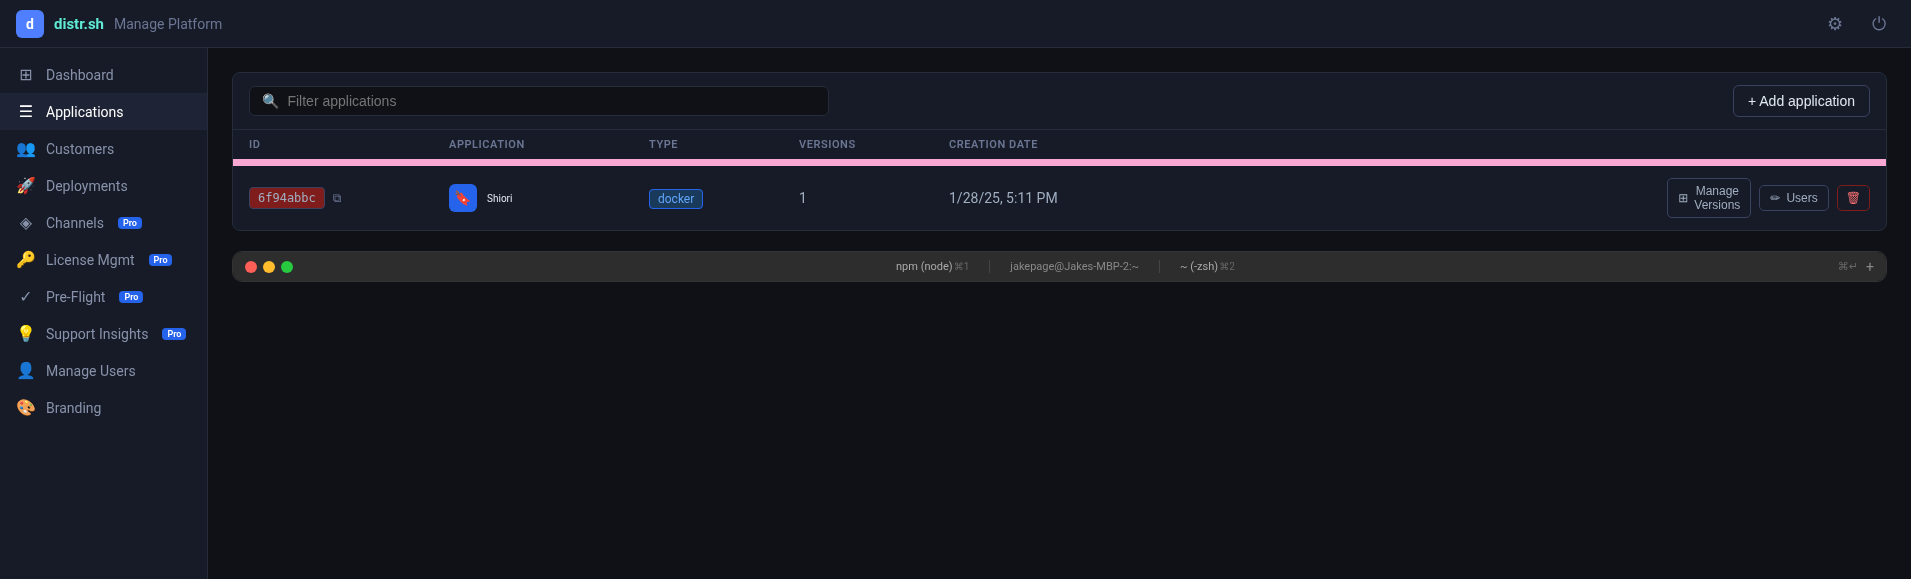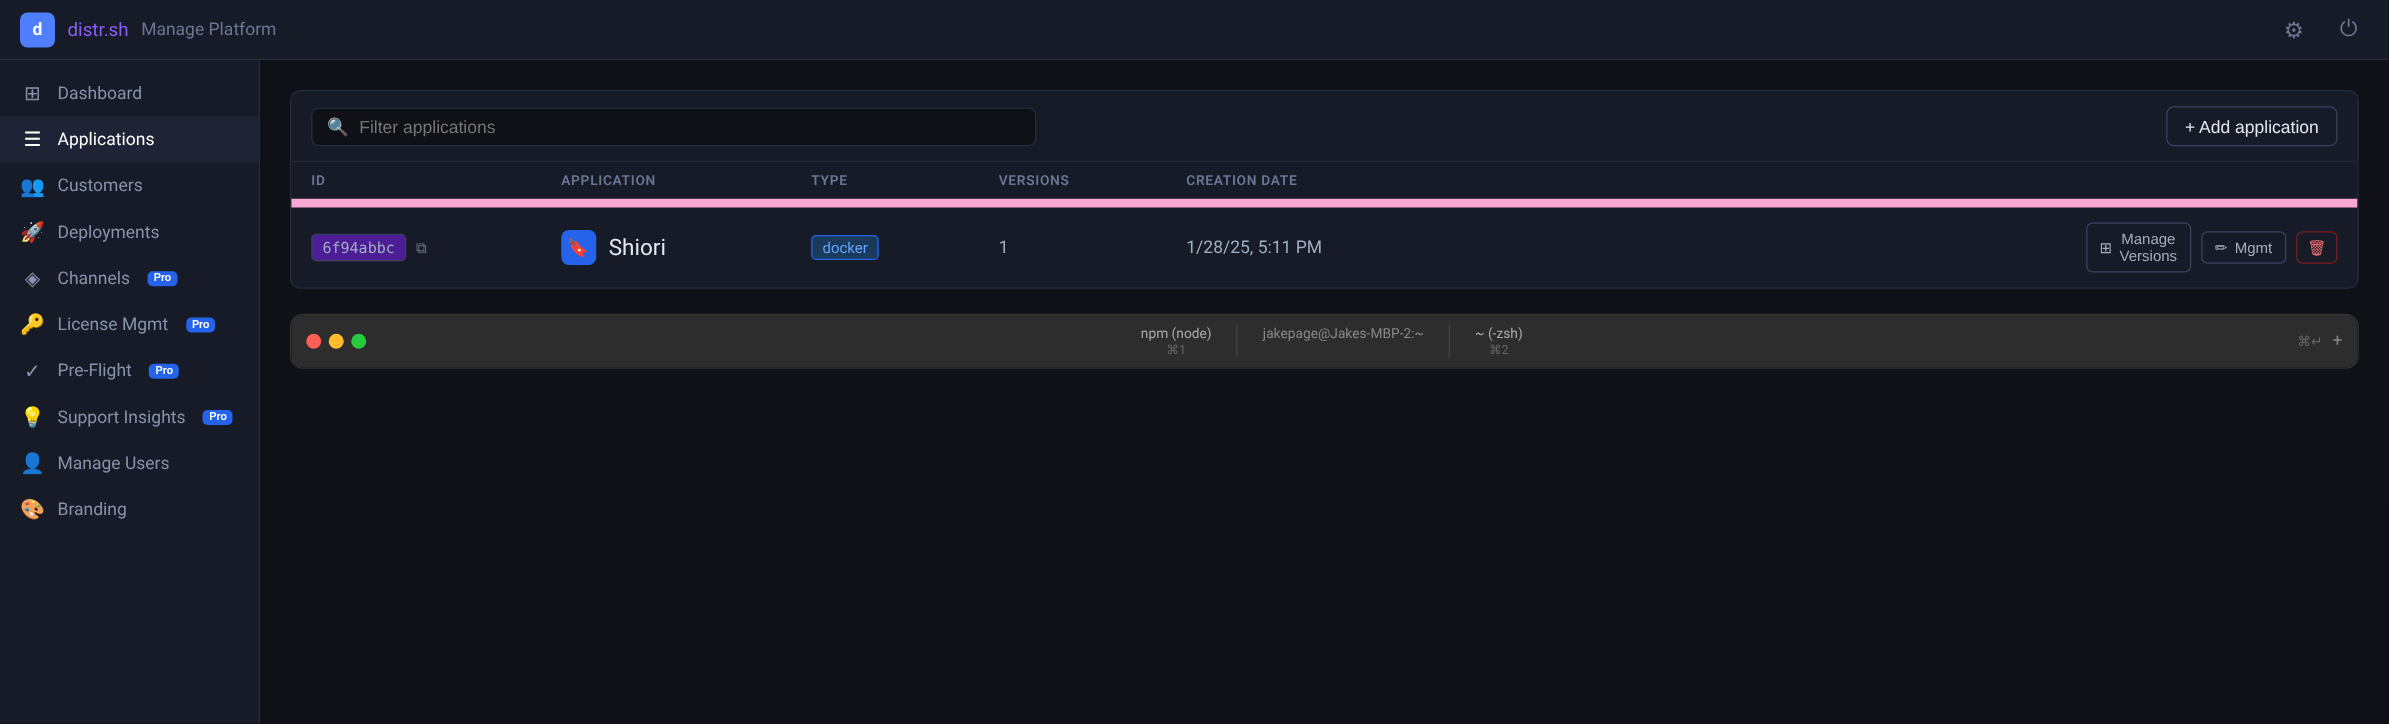--- a/index.html
+++ b/index.html
@@ -37,22 +37,22 @@
       border-radius: 6px;
       display: flex;
       align-items: center;
       justify-content: center;
       font-size: 14px;
       font-weight: bold;
       color: white;
     }
     .app-name {
       font-size: 15px;
-      font-weight: 400;
-      color: #8b5cf6;
+      font-weight: 700;
+      color: #5eead4;
     }
     .app-subtitle {
       font-size: 14px;
       color: #6b7694;
     }
     .topbar-right {
       display: flex;
       align-items: center;
       gap: 12px;
     }
@@ -195,21 +195,21 @@
     }
     .table-row:last-child {
       border-bottom: none;
     }
     .id-cell {
       display: flex;
       align-items: center;
       gap: 8px;
     }
     .id-badge {
-      background: #4c1d95;
+      background: #7f1d1d;
       border: 1px solid #3a4260;
       border-radius: 4px;
       padding: 3px 8px;
       font-size: 12px;
       color: #a0aec0;
       font-family: monospace;
     }
     .copy-btn {
       color: #6b7694;
       cursor: pointer;
@@ -225,21 +225,21 @@
       height: 28px;
       border-radius: 6px;
       background: #2563eb;
       display: flex;
       align-items: center;
       justify-content: center;
       color: white;
       font-size: 14px;
     }
     .app-name-text {
-      font-size: 18px;
+      font-size: 10px;
       color: #e2e8f0;
       text-align: center;
     }
     .docker-badge {
       background: #1a3a5c;
       border: 1px solid #2563eb;
       color: #60a5fa;
       border-radius: 4px;
       padding: 2px 8px;
       font-size: 12px;
@@ -320,21 +320,21 @@
       display: flex;
       flex: 1;
       justify-content: center;
       gap: 0;
     }
     .terminal-tab {
       padding: 2px 20px;
       font-size: 11px;
       color: #aaa;
       display: flex;
-      flex-direction: column;
+      flex-direction: row;
       align-items: center;
       gap: 1px;
     }
     .terminal-tab-name {
       font-size: 11px;
       color: #aaa;
     }
     .terminal-tab-key {
       font-size: 10px;
       color: #666;
@@ -490,21 +490,21 @@
         </div>
         <div class="table-cell">1</div>
         <div class="table-cell">1/28/25, 5:11 PM</div>
         <div class="actions-cell">
           <button class="manage-btn">
             <span>⊞</span>
             <span>Manage Versions</span>
           </button>
           <button class="edit-btn">
             <span>✏</span>
-            <span>Mgmt</span>
+            <span>Users</span>
           </button>
           <button class="delete-btn">
             <span>🗑</span>
           </button>
         </div>
       </div>
     </div>
 
     <div class="terminal-container">
       <div class="terminal-titlebar">

